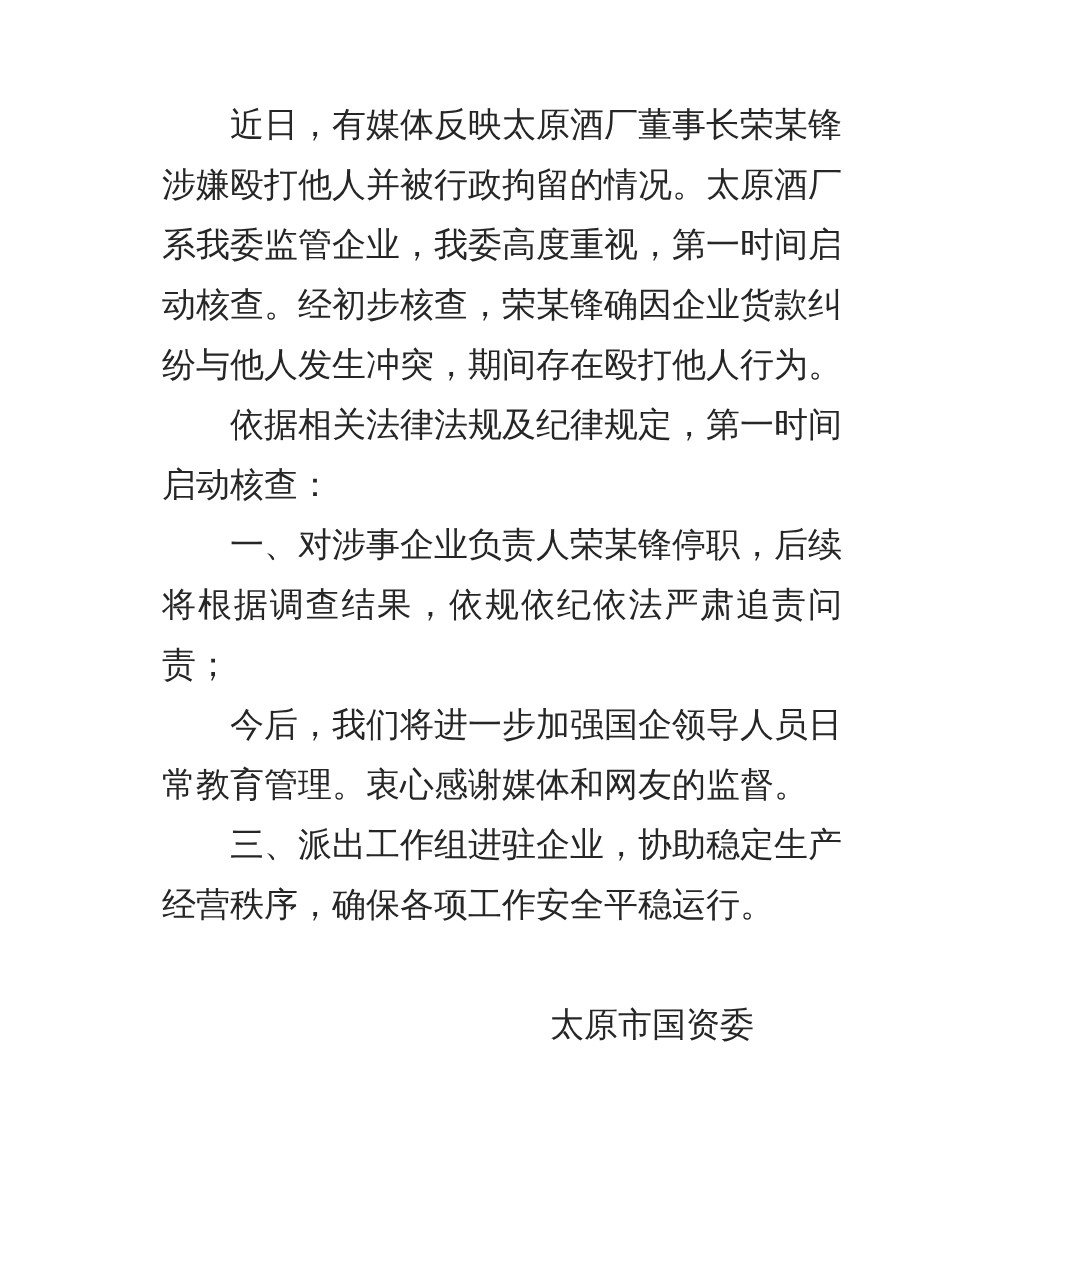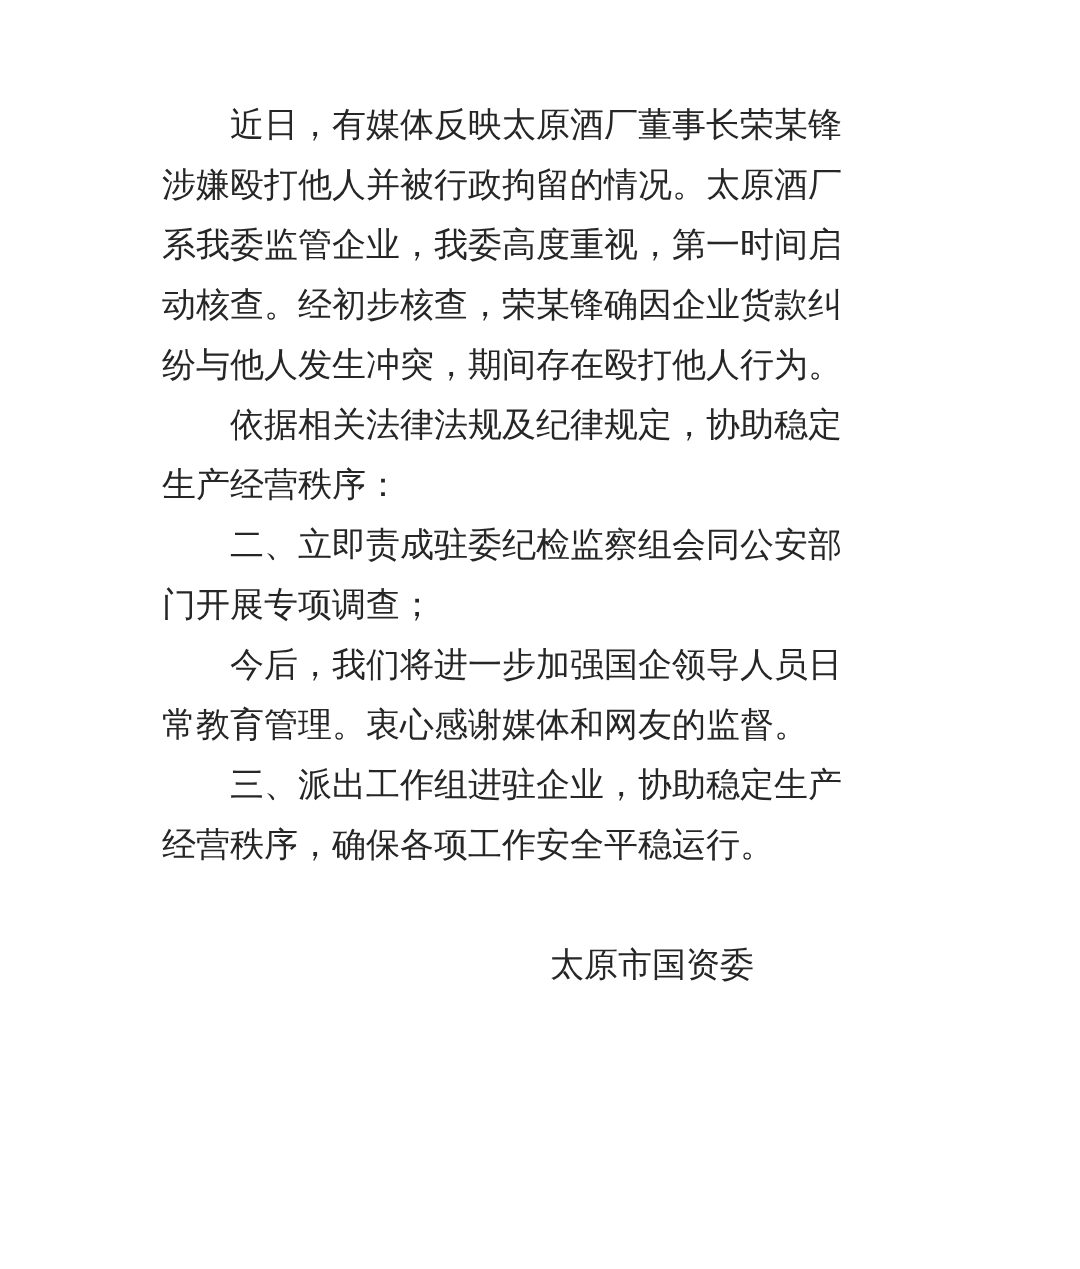--- a/index.html
+++ b/index.html
@@ -42,22 +42,22 @@
   .signature-line {
     white-space: nowrap;
   }
 </style>
 </head>
 <body>
 
 <div class="page">
   <div class="content">
     <p class="para">近日，有媒体反映太原酒厂董事长荣某锋涉嫌殴打他人并被行政拘留的情况。太原酒厂系我委监管企业，我委高度重视，第一时间启动核查。经初步核查，荣某锋确因企业货款纠纷与他人发生冲突，期间存在殴打他人行为。</p>
-    <p class="para">依据相关法律法规及纪律规定，协助稳定生产经营秩序：</p>
-    <p class="para">二、立即责成驻委纪检监察组会同公安部门开展专项调查；</p>
+    <p class="para">依据相关法律法规及纪律规定，第一时间启动核查：</p>
+    <p class="para">一、对涉事企业负责人荣某锋停职，后续将根据调查结果，依规依纪依法严肃追责问责；</p>
     <p class="para">今后，我们将进一步加强国企领导人员日常教育管理。衷心感谢媒体和网友的监督。</p>
     <p class="para">三、派出工作组进驻企业，协助稳定生产经营秩序，确保各项工作安全平稳运行。</p>
 
     <div class="signature-block">
       <div class="signature-line">太原市国资委</div>
     </div>
   </div>
 </div>
 
 </body></html>

